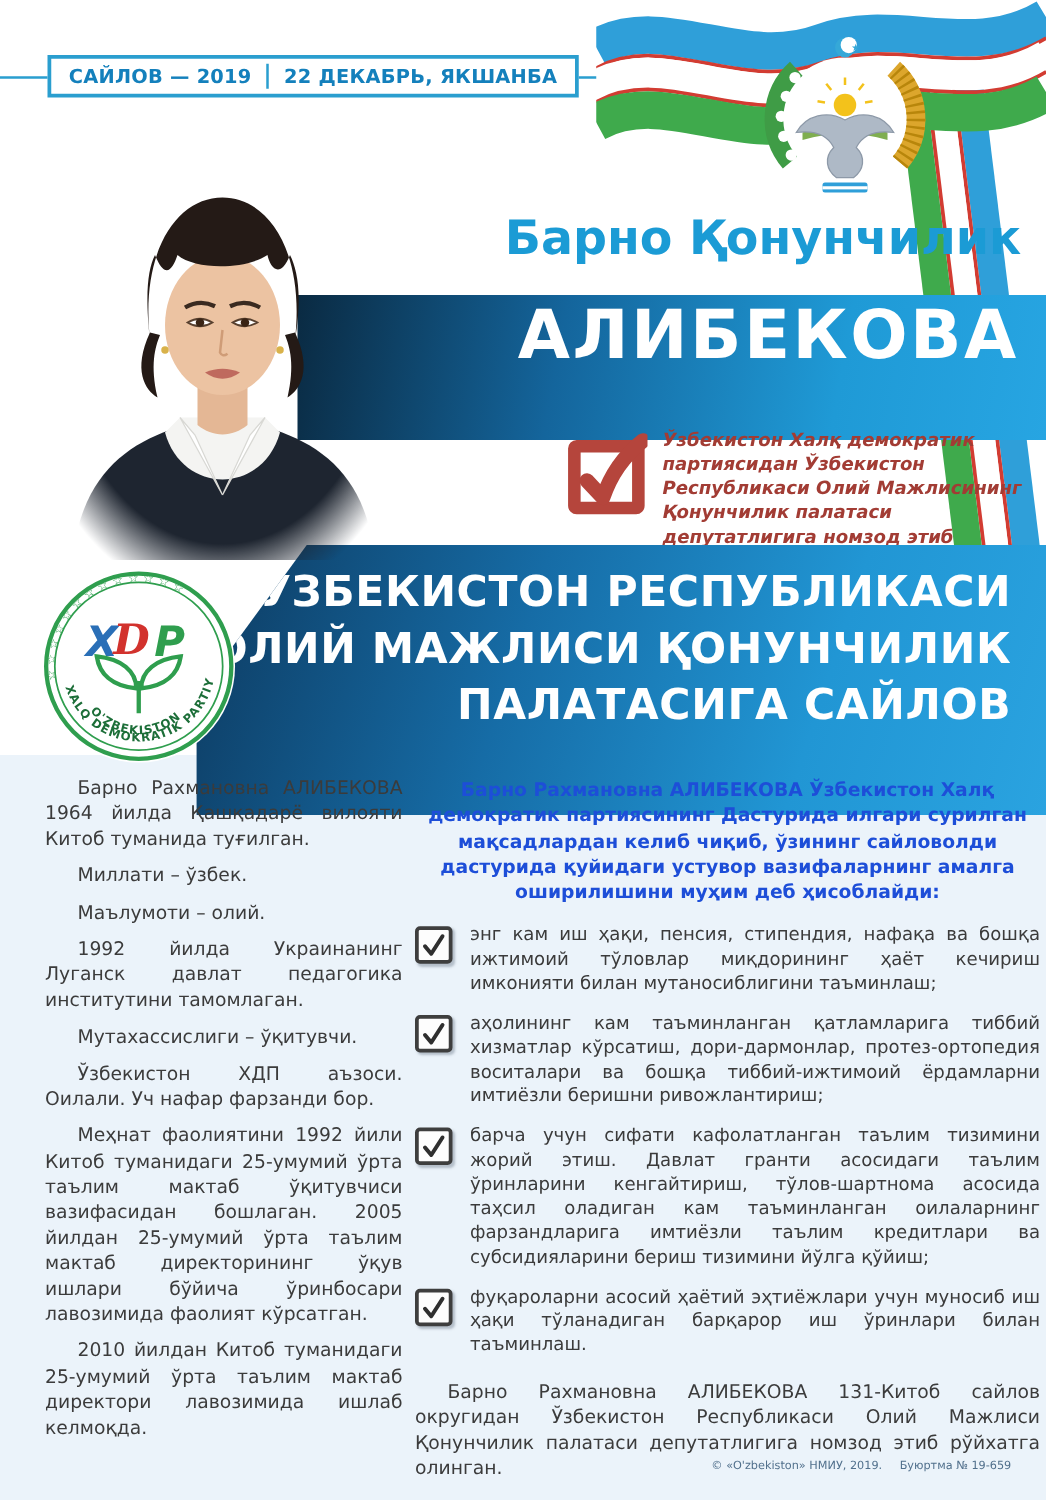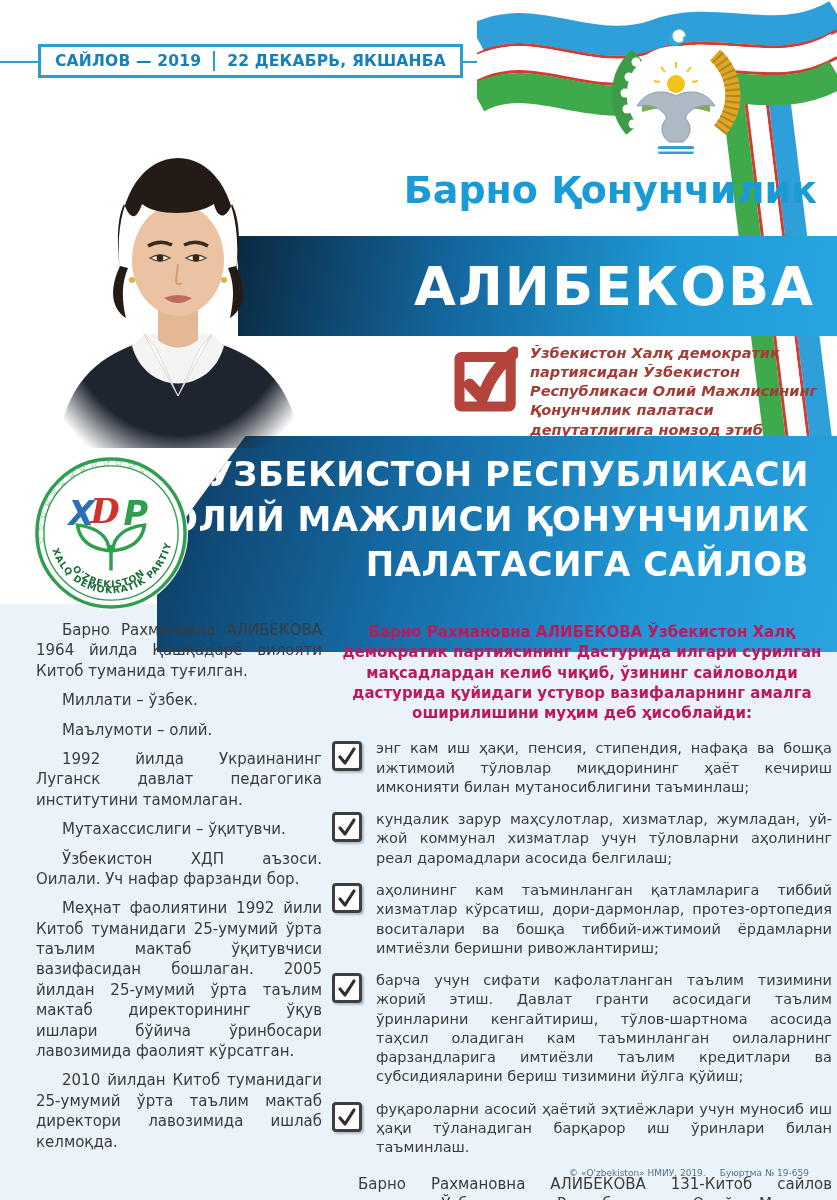--- a/index.html
+++ b/index.html
@@ -9,40 +9,40 @@
   .header-rule{position:absolute;top:61px;left:0;width:525px;height:2px;background:#2a9ecf;}
   .election-badge{position:absolute;left:38px;top:44px;display:flex;align-items:center;gap:12px;
       background:#fff;border:3px solid #2a9ecf;border-radius:0;padding:4px 14px;
       font-weight:bold;font-size:15.5px;color:#1480bc;letter-spacing:.2px;white-space:nowrap;z-index:3;}
   .election-badge .divider{width:2px;height:20px;background:#2a9ecf;}
   .flag-wrap{position:absolute;top:0;right:0;width:360px;height:450px;z-index:1;}
   
   .photo-wrap{position:absolute;left:46px;top:96px;width:264px;height:352px;z-index:4;}
   .first-names{position:absolute;right:20px;top:168px;width:600px;text-align:right;
       font-size:38px;font-weight:bold;color:#1b9bd5;z-index:2;}
-  .surname-band{position:absolute;left:238px;right:0;top:236px;height:100px;z-index:2;
+  .surname-band{position:absolute;left:238px;right:0;top:236px;height:116px;z-index:2;
       background:linear-gradient(100deg,#0a2a42 0%,#14659c 35%,#1f9ad6 72%,#27a5e2 100%);
-      display:flex;align-items:center;justify-content:flex-end;padding-right:22px;box-sizing:border-box;}
+      display:flex;justify-content:flex-end;padding-right:22px;box-sizing:border-box;}
   .surname-band .surname{font-size:54px;font-weight:bold;color:#ffffff;letter-spacing:2px;}
   .nom-check{position:absolute;left:454px;top:346px;width:64px;height:66px;z-index:2;}
   .nom-note{position:absolute;left:530px;top:344px;width:306px;z-index:2;
       font-size:14.5px;font-weight:bold;font-style:italic;color:#a23c34;line-height:1.32;}
   
   .title-banner{position:absolute;left:157px;right:0;top:436px;height:216px;z-index:2;
       background:linear-gradient(108deg,#0d3a60 0%,#166ca6 38%,#2196d4 72%,#2aa3e0 100%);
       clip-path:polygon(0 100%,0 56%,13% 0,100% 0,100% 100%);}
   .title-banner .banner-text{position:absolute;right:28px;top:16px;text-align:right;
       color:#fff;font-weight:bold;font-size:34px;line-height:1.33;letter-spacing:.5px;}
   .party-logo-wrap{position:absolute;left:32px;top:454px;width:158px;height:158px;z-index:5;}
   
   .body-bg{position:absolute;left:0;top:604px;width:837px;height:596px;background:#ebf3fa;z-index:1;}
   .col-left{position:absolute;left:36px;top:620px;width:286px;z-index:2;color:#3b3b3b;}
   .col-left p{font-size:15px;line-height:1.36;text-align:justify;text-indent:26px;margin:0 0 9px;}
   .col-right{position:absolute;left:332px;top:622px;width:500px;z-index:2;color:#3b3b3b;}
-  .program-intro{font-size:15px;font-weight:bold;text-align:center;line-height:1.35;color:#be185d;margin:0 0 16px;}
+  .program-intro{font-size:15px;font-weight:bold;text-align:center;line-height:1.35;color:#1d4ed8;margin:0 0 16px;}
   .program-item{display:flex;gap:14px;margin-bottom:13px;}
   .prog-cb{flex:0 0 24px;width:24px;height:24px;margin-top:2px;border:3px solid #3e3e3e;border-radius:4px;
       background:#fdfdfd;box-shadow:2px 2px 2px rgba(110,125,140,.45);}
   .program-item .item-text{font-size:14.5px;line-height:1.33;text-align:justify;}
   .program-closing{font-size:15px;line-height:1.36;text-align:justify;text-indent:26px;margin:16px 0 0;}
   
   .footer{position:absolute;right:28px;bottom:22px;z-index:2;font-size:9px;color:#51708c;display:flex;gap:14px;}
 </style>
 </head>
 <body>
@@ -234,28 +234,20 @@
 
     <div class="program-item">
       <div class="prog-cb">
         <svg width="24" height="24" viewBox="0 0 24 24">
             <path d="M5,13 L10,19 L19,5" fill="none" stroke="#2f2f2f" stroke-width="3.2" stroke-linecap="round" stroke-linejoin="round"></path>
           </svg>
       </div>
       <div class="item-text">энг кам иш ҳақи, пенсия, стипендия, нафақа ва бошқа ижтимоий тўловлар миқдорининг ҳаёт кечириш имконияти билан мутаносиблигини таъминлаш;</div>
     </div>
 
-    <div class="program-item">
-      <div class="prog-cb">
-        <svg width="24" height="24" viewBox="0 0 24 24">
-            <path d="M5,13 L10,19 L19,5" fill="none" stroke="#2f2f2f" stroke-width="3.2" stroke-linecap="round" stroke-linejoin="round"></path>
-          </svg>
-      </div>
-      <div class="item-text">кундалик зарур маҳсулотлар, хизматлар, жумладан, уй-жой коммунал хизматлар учун тўловларни аҳолининг реал даромадлари асосида белгилаш;</div>
-    </div>
 
     <div class="program-item">
       <div class="prog-cb">
         <svg width="24" height="24" viewBox="0 0 24 24">
             <path d="M5,13 L10,19 L19,5" fill="none" stroke="#2f2f2f" stroke-width="3.2" stroke-linecap="round" stroke-linejoin="round"></path>
           </svg>
       </div>
       <div class="item-text">аҳолининг кам таъминланган қатламларига тиббий хизматлар кўрсатиш, дори-дармонлар, протез-ортопедия воситалари ва бошқа тиббий-ижтимоий ёрдамларни имтиёзли беришни ривожлантириш;</div>
     </div>
 

